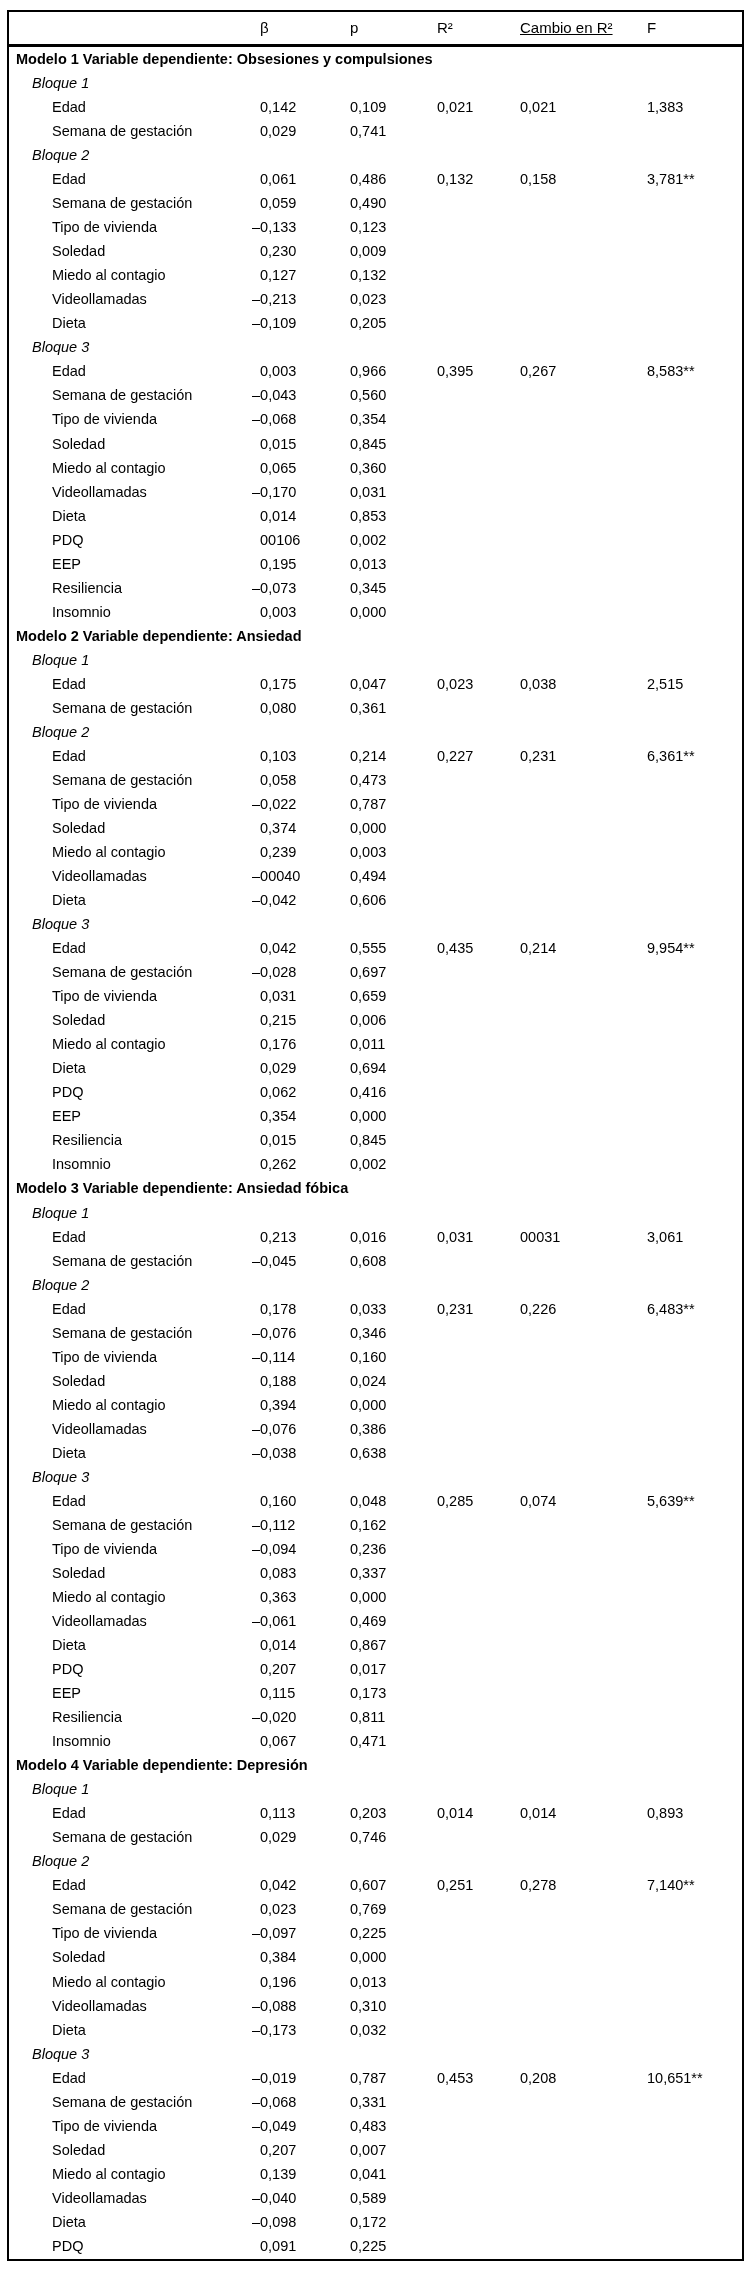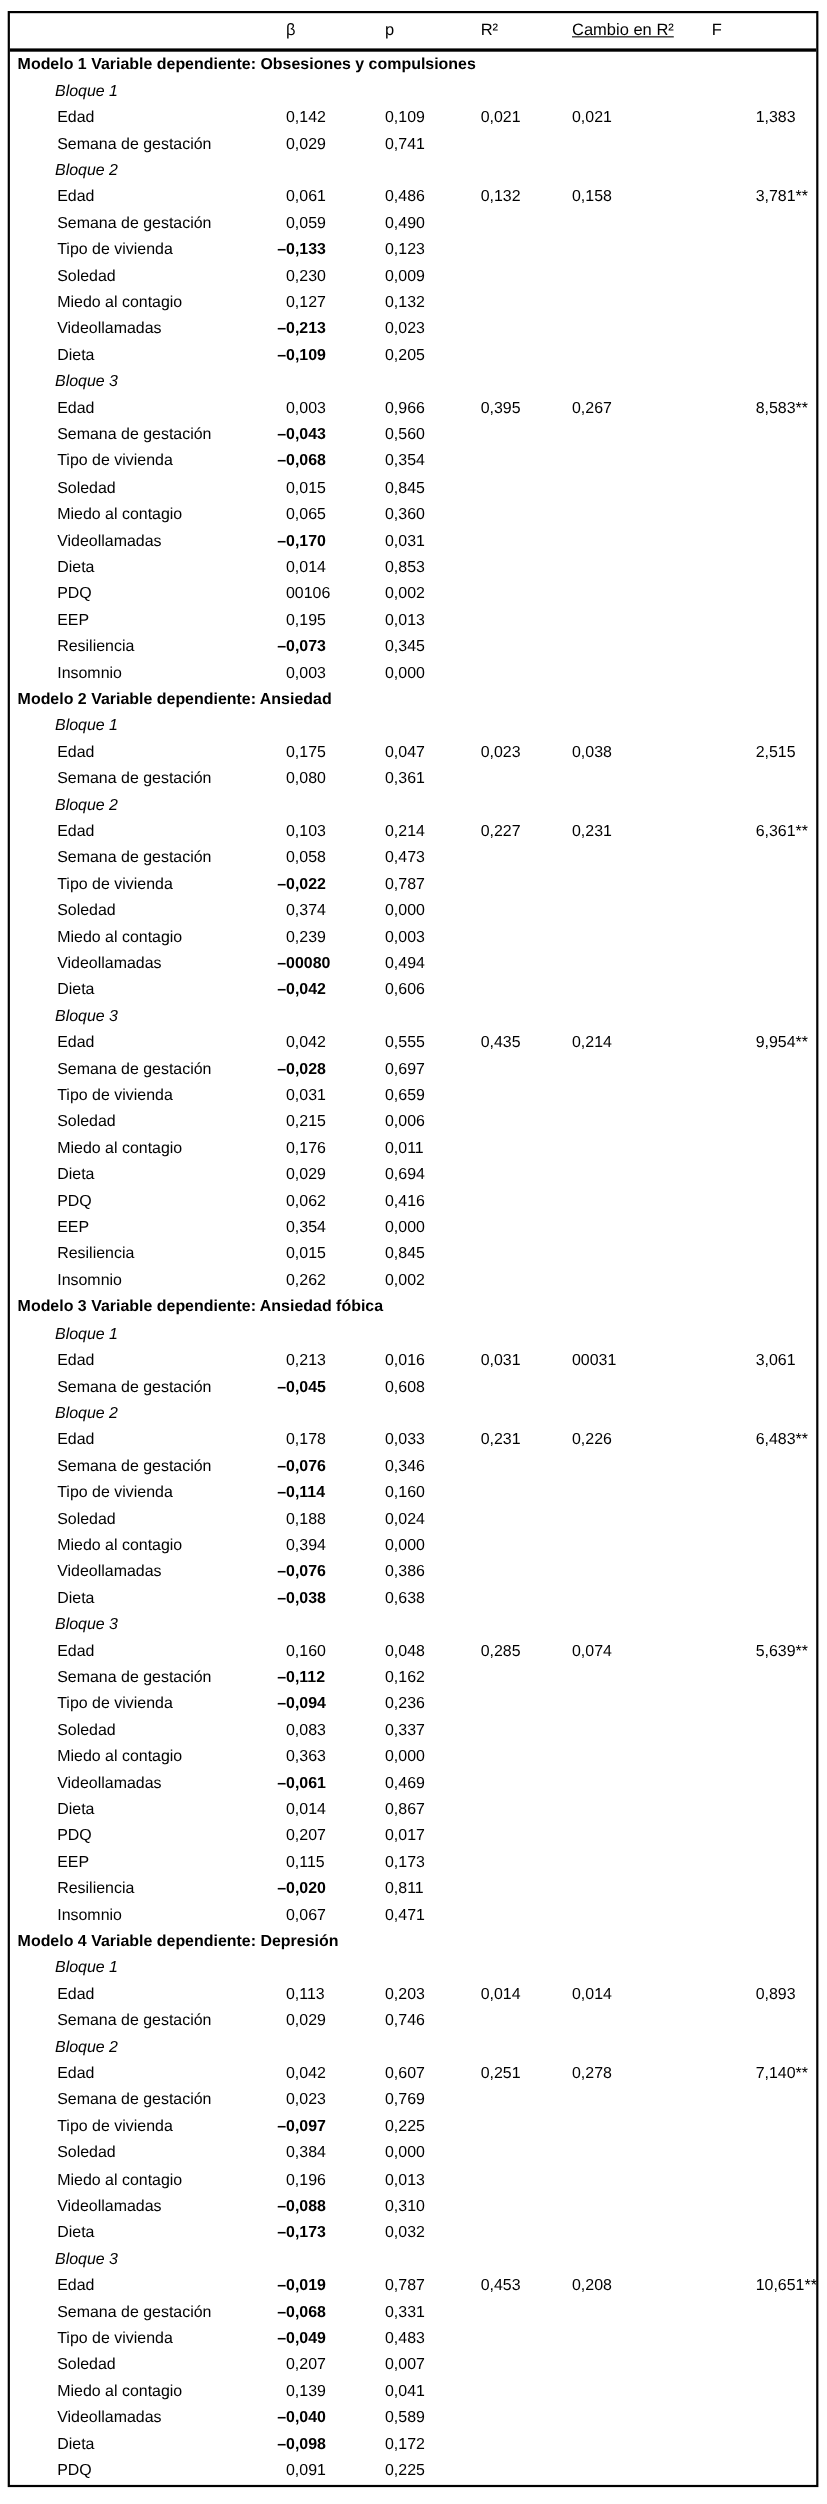--- a/index.html
+++ b/index.html
@@ -14,28 +14,28 @@
   .h-beta{left:251px;}
   .h-p{left:341px;}
   .h-r2{left:428px;text-align:right;}
   .h-dr2{left:511px;text-decoration:underline;}
   .h-f{left:638px;}
   .tbody{position:relative;}
   .row{position:relative;height:24.04px;}
   .cell{position:absolute;top:0;height:24.04px;line-height:24.04px;
         font-size:14.5px;white-space:nowrap;}
   .label-model{left:7px;font-weight:bold;}
-  .label-block{left:41px;font-style:italic;}
+  .label-block{left:23px;font-style:italic;}
   .label-var{left:43px;}
   .c-beta{left:251px;}
   .c-p{left:341px;}
   .c-r2{left:428px;}
   .c-dr2{left:511px;}
-  .c-f{left:638px;margin-left:40px;}
-  .neg{text-indent:-8px;font-weight:bold;}
+  .c-f{left:638px;}
+  .neg{text-indent:-8px;}
   .pbold{font-weight:normal;}
 </style>
 </head>
 <body>
 
 <div class="frame">
   <div class="header-row">
     <div class="hcell h-beta">β</div>
     <div class="hcell h-p">p</div>
     <div class="hcell h-r2">R²</div>
@@ -209,21 +209,21 @@
         <div class="cell c-beta">0,374</div>
         <div class="cell c-p pbold">0,000</div>
       </div>
       <div class="row">
         <div class="cell label-var">Miedo al contagio</div>
         <div class="cell c-beta">0,239</div>
         <div class="cell c-p pbold">0,003</div>
       </div>
       <div class="row">
         <div class="cell label-var">Videollamadas</div>
-        <div class="cell c-beta neg">–00080</div>
+        <div class="cell c-beta neg">–00040</div>
         <div class="cell c-p">0,494</div>
       </div>
       <div class="row">
         <div class="cell label-var">Dieta</div>
         <div class="cell c-beta neg">–0,042</div>
         <div class="cell c-p">0,606</div>
       </div>
       <div class="row">
         <div class="cell label-block">Bloque 3</div>
       </div>

